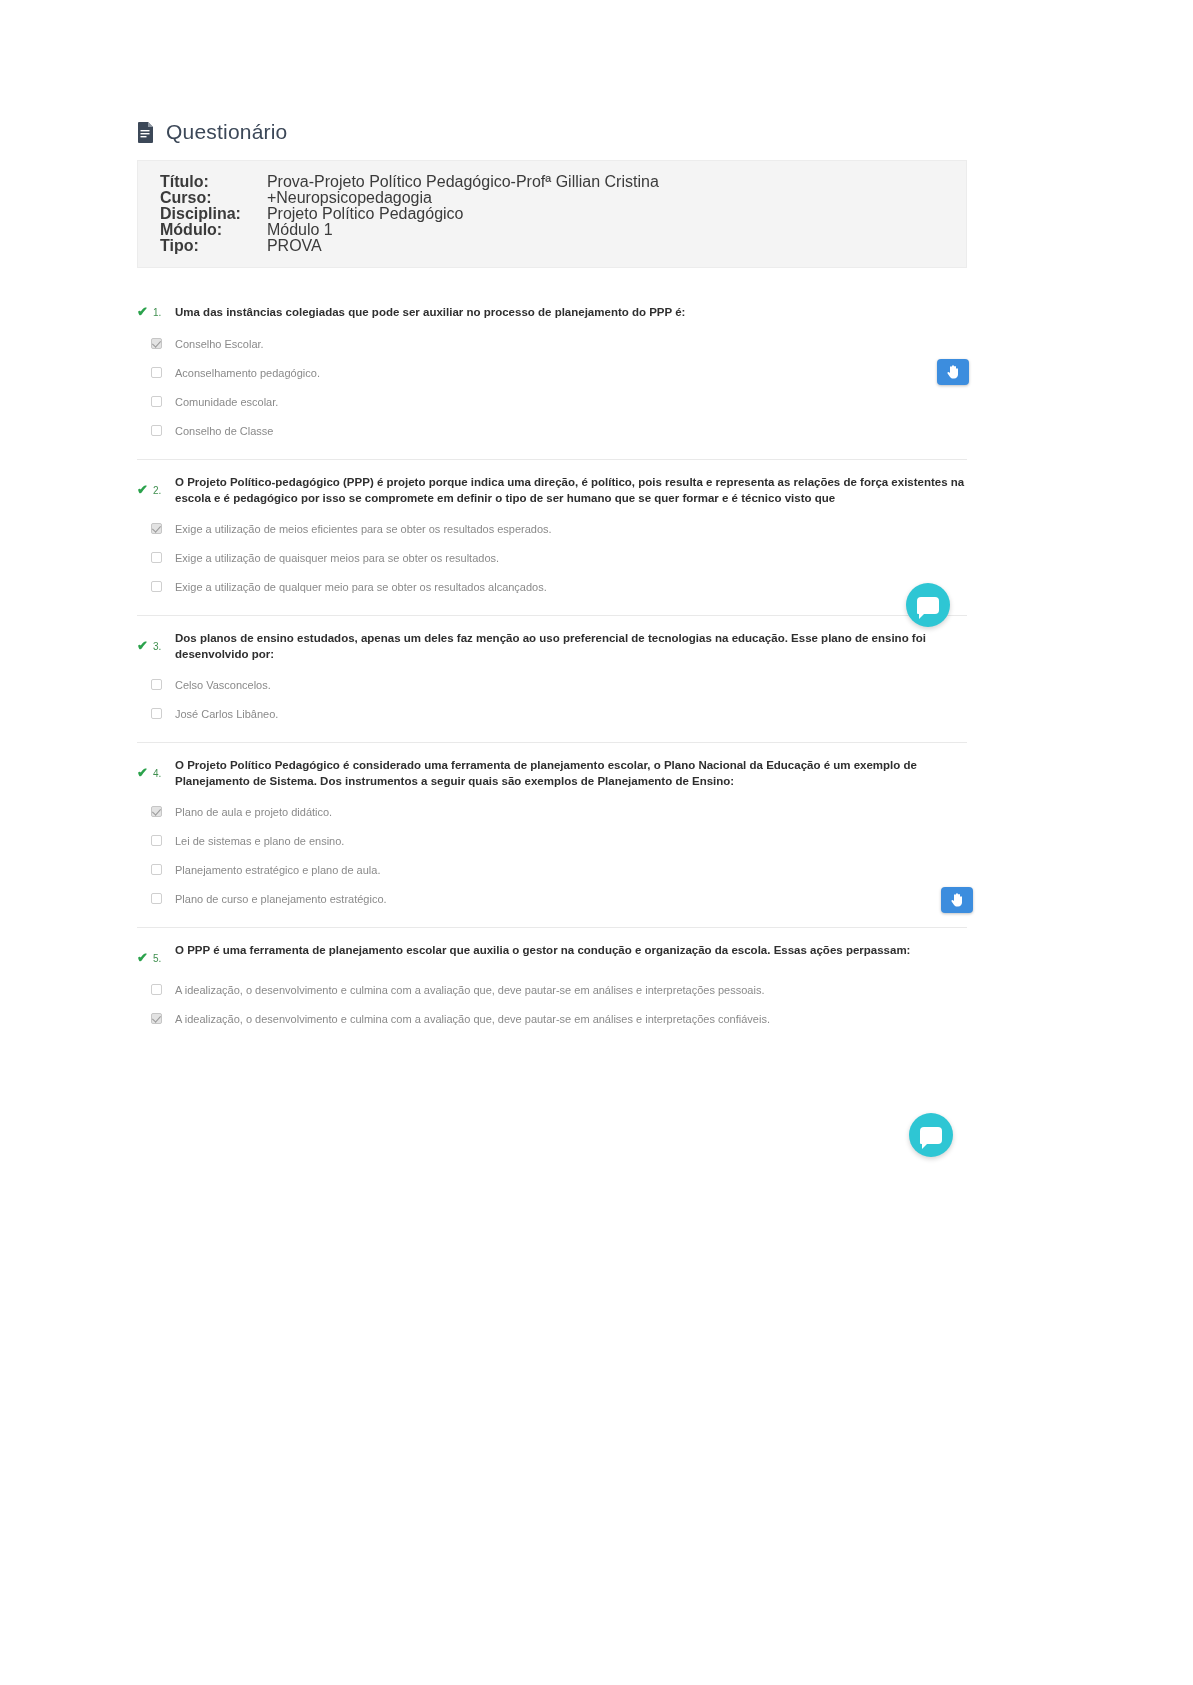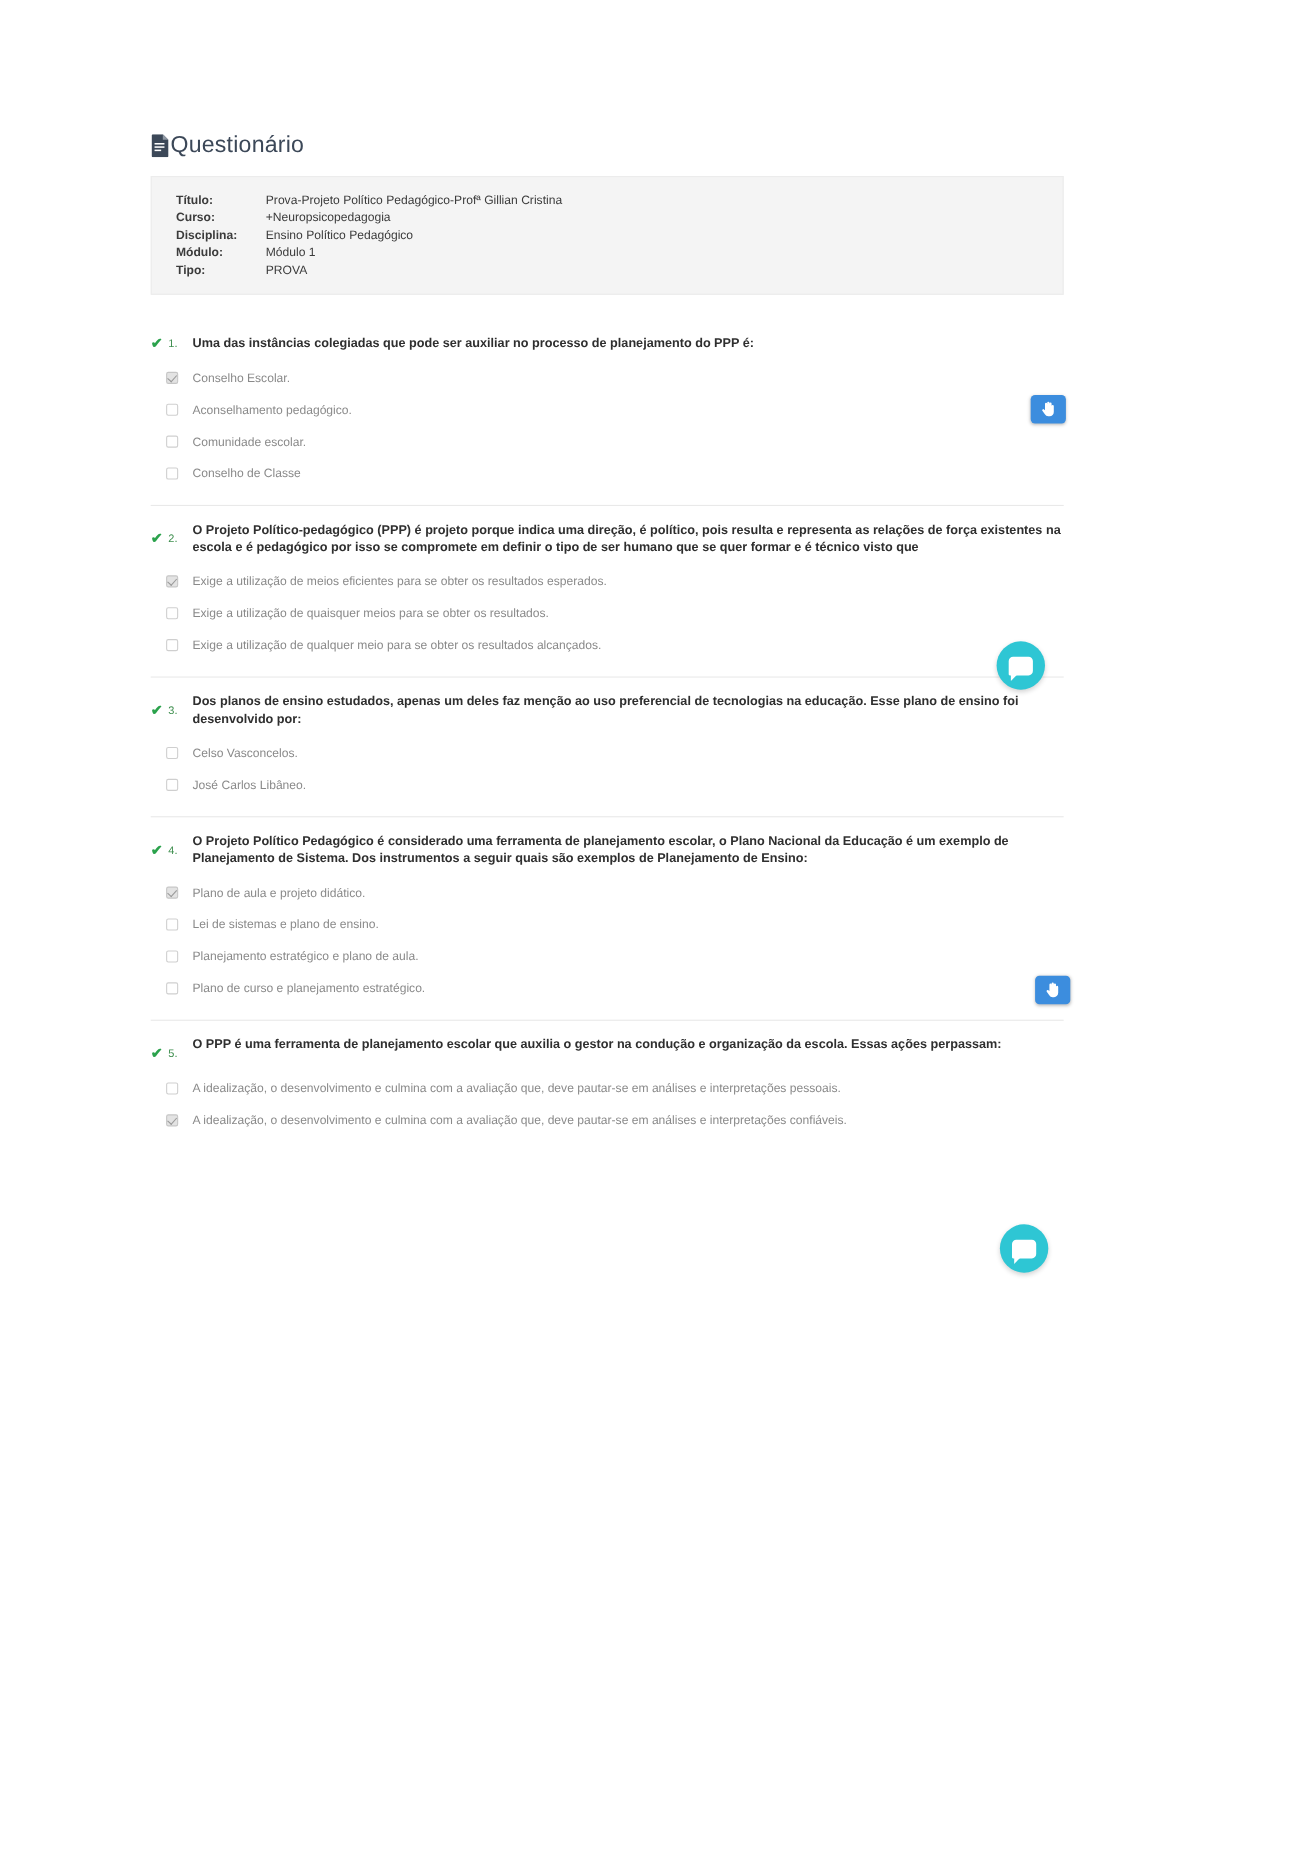--- a/index.html
+++ b/index.html
@@ -25,21 +25,21 @@
     position: absolute;
     left: 137px;
     top: 120px;
     width: 830px;
   }
 
   
   .title-row {
     display: flex;
     align-items: center;
-    gap: 1px;
+    gap: 12px;
     margin-bottom: 16px;
   }
   .doc-icon {
     width: 17px;
     height: 21px;
     position: relative;
     flex: 0 0 auto;
   }
   .doc-icon svg { display: block; }
   .page-title {
@@ -55,21 +55,21 @@
     border: 1px solid #ececec;
     padding: 13px 0 13px 0;
     width: 830px;
     box-sizing: border-box;
   }
   .meta-table {
     border-collapse: collapse;
     margin-left: 22px;
   }
   .meta-table td {
-    font-size: 11px;
+    font-size: 16px;
     color: #3b3b3b;
     padding: 1px 0;
     vertical-align: top;
     line-height: 14px;
   }
   .meta-label {
     font-weight: bold;
     padding-right: 26px !important;
     white-space: nowrap;
   }
@@ -234,21 +234,21 @@
           <tr>
             <td class="meta-label">Título:</td>
             <td class="meta-value">Prova-Projeto Político Pedagógico-Profª Gillian Cristina</td>
           </tr>
           <tr>
             <td class="meta-label">Curso:</td>
             <td class="meta-value">+Neuropsicopedagogia</td>
           </tr>
           <tr>
             <td class="meta-label">Disciplina:</td>
-            <td class="meta-value">Ensino Político Pedagógico</td>
+            <td class="meta-value">Projeto Político Pedagógico</td>
           </tr>
           <tr>
             <td class="meta-label">Módulo:</td>
             <td class="meta-value">Módulo 1</td>
           </tr>
           <tr>
             <td class="meta-label">Tipo:</td>
             <td class="meta-value">PROVA</td>
           </tr>
         </tbody>

